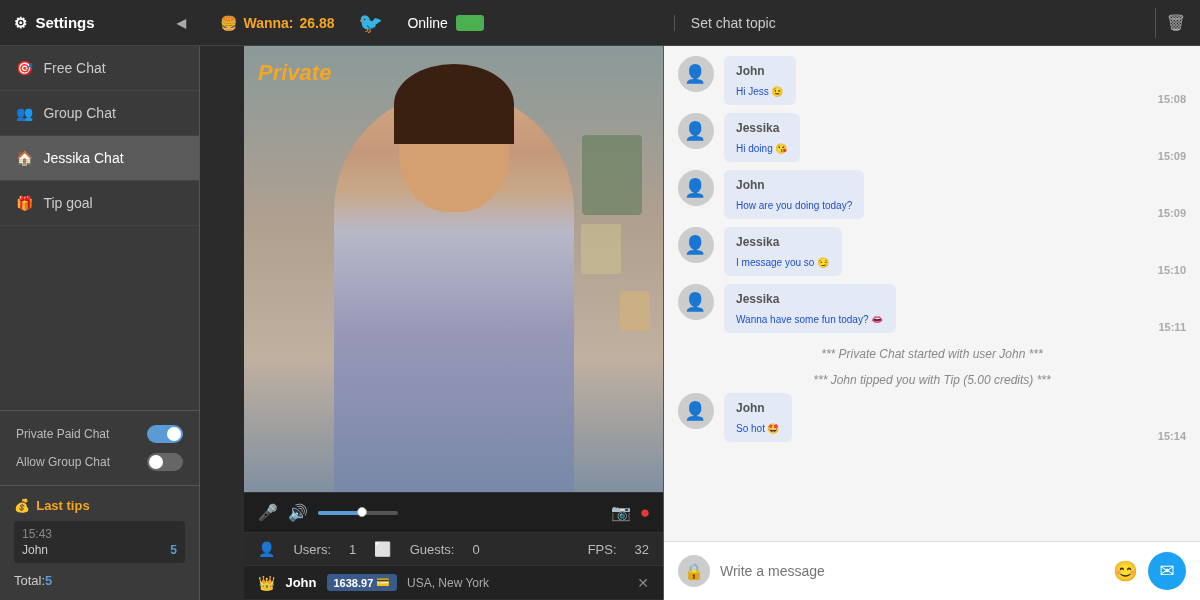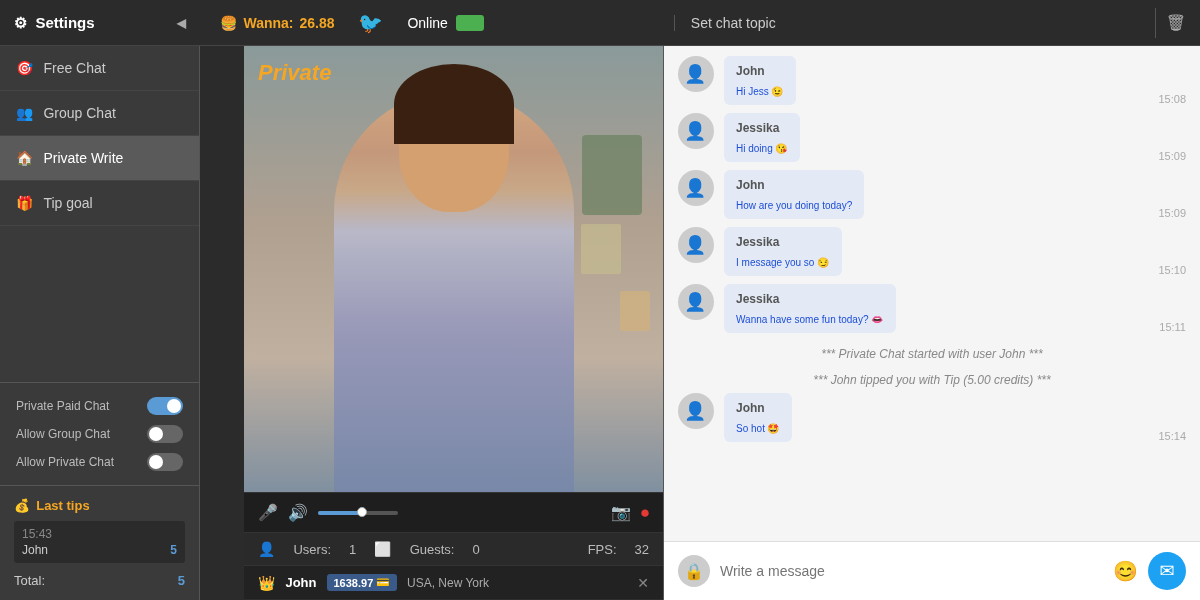--- a/index.html
+++ b/index.html
@@ -146,21 +146,20 @@
       border-radius: 3px;
       padding: 6px 8px;
       margin-bottom: 6px;
       font-size: 12px;
     }
     .tip-row-top { color: #888; margin-bottom: 2px; }
     .tip-row-bottom { display: flex; justify-content: space-between; color: #ccc; }
     .tip-amount { color: #5b9bd5; font-weight: 700; }
     .total-row {
       display: flex;
-      justify-content: space-between;
       font-size: 13px;
       color: #ccc;
       padding-top: 4px;
     }
     .total-amount { color: #5b9bd5; font-weight: 700; }
 
     
     .video-panel {
       width: 420px;
       background: #1a1a1a;
@@ -310,21 +309,21 @@
     .msg-body { flex: 1; }
     .msg-bubble {
       background: #e3eaf5;
       border-radius: 6px;
       padding: 8px 12px;
       display: inline-block;
       max-width: 420px;
     }
     .msg-sender { font-size: 12px; font-weight: 700; color: #555; margin-bottom: 2px; }
     .msg-text { font-size: 10px; color: #1d4ed8; margin-top: 8px; }
-    .msg-time { font-size: 11px; color: #aaa; white-space: nowrap; margin-top: 4px; align-self: flex-end; }
+    .msg-time { font-size: 11px; color: #aaa; white-space: nowrap; margin-top: 4px; align-self: flex-end; font-weight: bold; }
 
     .system-msg {
       text-align: center;
       font-size: 12px;
       color: #888;
       font-style: italic;
       padding: 6px 0;
     }
 
     .chat-input-bar {
@@ -406,43 +405,37 @@
       <div class="sidebar-item">
         <span>🎯</span>
         <span>Free Chat</span>
       </div>
       <div class="sidebar-item">
         <span>👥</span>
         <span>Group Chat</span>
       </div>
       <div class="sidebar-item active">
         <span>🏠</span>
-        <span>Private Write</span>
+        <span>Jessika Chat</span>
       </div>
       <div class="sidebar-item">
         <span>🎁</span>
         <span>Tip goal</span>
       </div>
     </div>
 
     <div class="sidebar-toggles">
       <div class="toggle-row">
         <span>Private Paid Chat</span>
         <div class="toggle on">
           <div class="toggle-thumb"></div>
         </div>
       </div>
       <div class="toggle-row">
         <span>Allow Group Chat</span>
-        <div class="toggle off">
-          <div class="toggle-thumb"></div>
-        </div>
-      </div>
-      <div class="toggle-row">
-        <span>Allow Private Chat</span>
         <div class="toggle off">
           <div class="toggle-thumb"></div>
         </div>
       </div>
     </div>
 
     <div class="sidebar-lasttips">
       <div class="lasttips-header">
         <span>💰</span>
         <span>Last tips</span>

